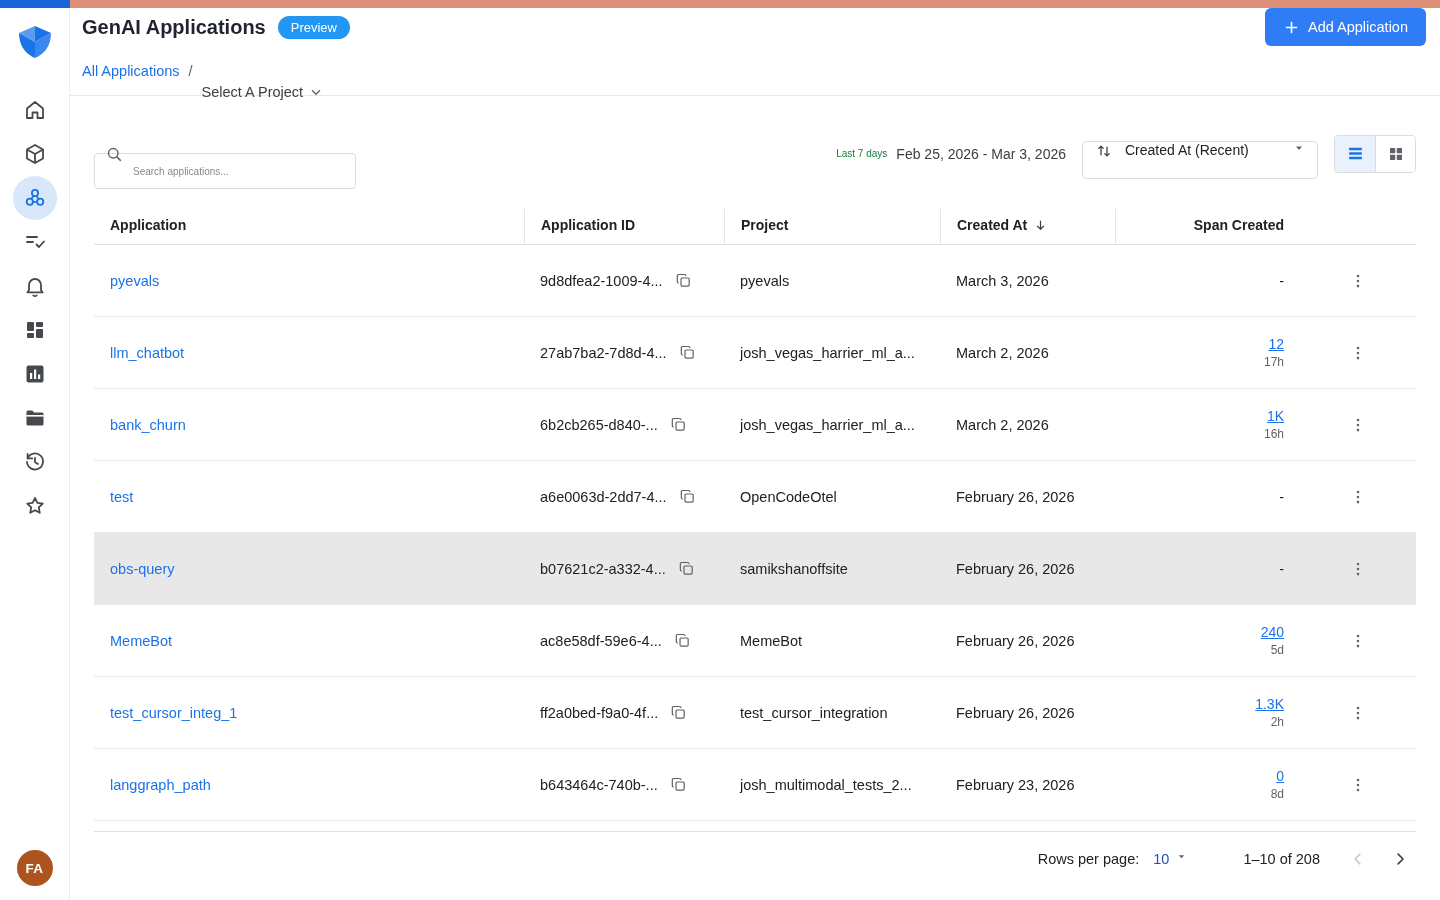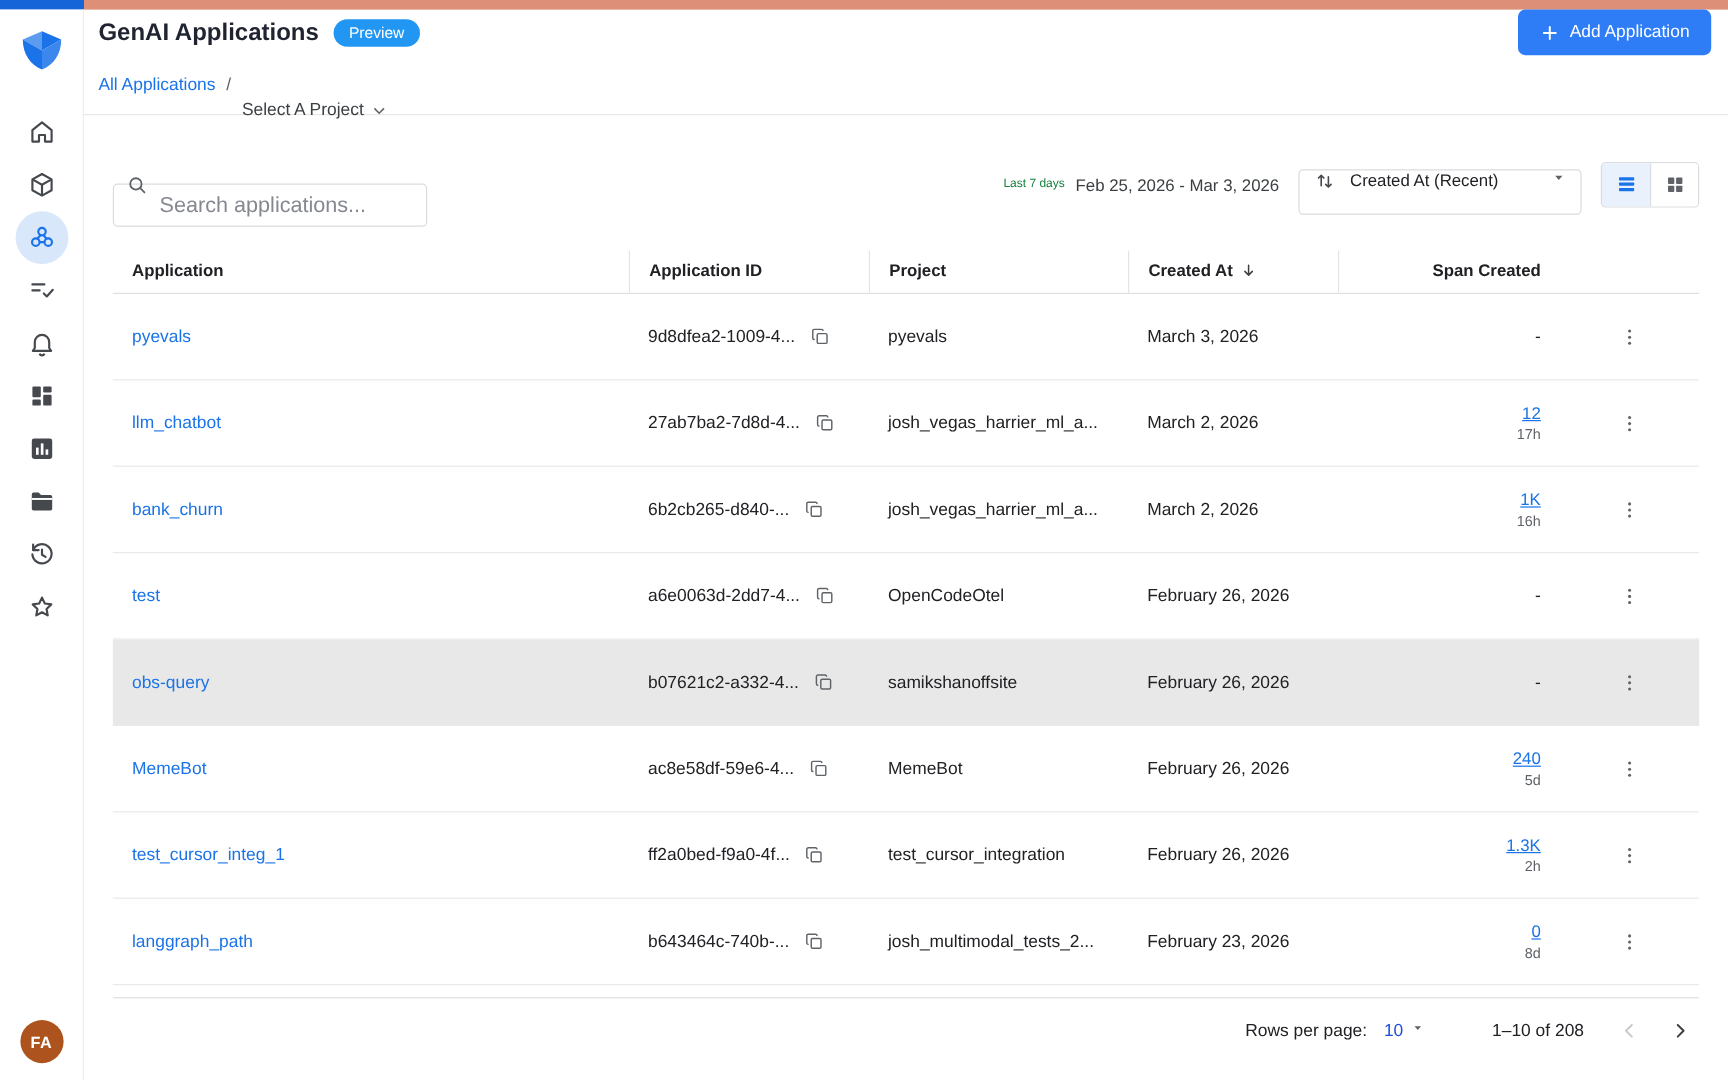--- a/index.html
+++ b/index.html
@@ -36,21 +36,21 @@
 
   .breadcrumb { height:50px; padding:0 12px; display:flex; align-items:center; gap:9px; font-size:14.5px; border-bottom:1px solid #e7e7e7; }
   .crumb-link { color:var(--link-blue,#1a73e8); cursor:pointer; text-decoration:none; }
   .crumb-sep { color:#5f6368; }
   .crumb-current { color:#3c4043; display:flex; align-items:center; gap:5px; cursor:pointer;margin-top:43px; }
   .crumb-current svg { color:#5f6368; }
 
   
   .toolbar { padding:22px 24px 0 24px; display:flex; align-items:center; }
   .search-box { position:relative; width:262px; }
-  .search-box input { width:100%; height:36px; border:1px solid #dadce0; border-radius:4px; padding:0 10px 0 38px; font-size:18px; color:#202124; font-family:inherit; outline:none;margin-top:35px; }
+  .search-box input { width:100%; height:36px; border:1px solid #dadce0; border-radius:4px; padding:0 10px 0 38px; font-size:10px; color:#202124; font-family:inherit; outline:none;margin-top:35px; }
   .search-box input::placeholder { color:#85898f; }
   .search-icon { position:absolute; left:11px; top:50%; transform:translateY(-50%); color:#5f6368; display:flex; }
   .toolbar-right { margin-left:auto; display:flex; align-items:center; gap:16px; }
   .date-group { display:flex; align-items:center; gap:9px; }
   .date-label { color:#15803d; font-size:10px; }
   .date-range { color:#3c4043; font-size:14px; }
   .sort-select { display:flex; gap:12px; border:1px solid #dadce0; border-radius:4px; height:38px; padding:0 12px; min-width:236px; cursor:pointer; color:#45494e;margin-top:13px; }
   .sort-label { font-size:14px; color:#202124; flex:1; }
   .view-toggle { display:flex; border:1px solid #dadce0; border-radius:4px; overflow:hidden; height:38px; }
   .view-btn { width:40px; border:none; background:#fff; display:flex; align-items:center; justify-content:center; color:#5f6368; cursor:pointer; padding:0; }

